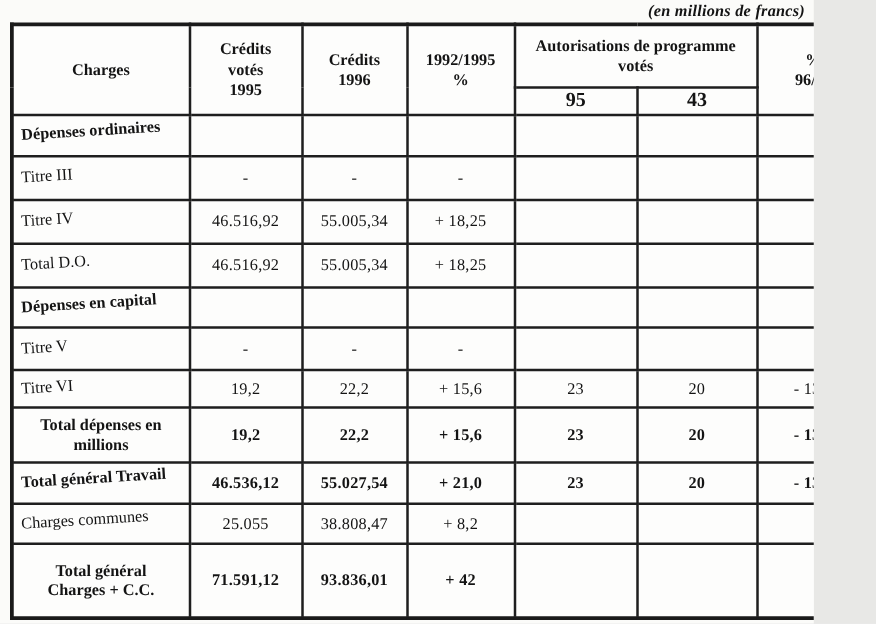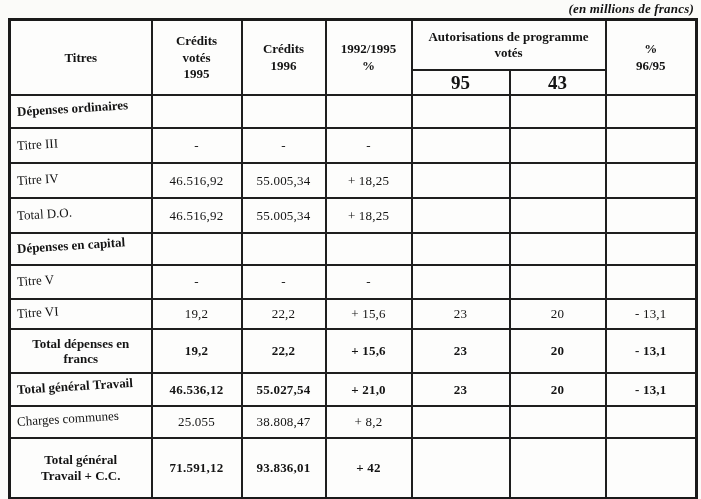--- a/index.html
+++ b/index.html
@@ -1,37 +1,37 @@
 <!DOCTYPE html>
 <html><head>
 <meta charset="utf-8">
 <style>
   html,body{margin:0;padding:0;background:#e8e8e6;}
   .page{
-    position:relative;width:701px;height:499px;background:#fbfbf9;
+    position:relative;width:651px;height:499px;background:#fbfbf9;
     font-family:"Liberation Serif","DejaVu Serif",serif;color:#141414;
     overflow:hidden;
   }
   .note{
     position:absolute;top:1px;right:7px;font-size:13px;
     font-style:italic;font-weight:bold;letter-spacing:.2px;
   }
   table.budget{
     position:absolute;left:8px;top:18px;width:687px;height:473px;
     border-collapse:collapse;table-layout:fixed;background:#fdfdfc;
     border:3px solid #1a1a1a;
   }
   th,td{
     border:2px solid #1e1e1e;vertical-align:middle;
     font-size:13px;padding:0;overflow:hidden;
   }
   thead th{
     font-weight:bold;text-align:center;white-space:pre-line;line-height:1.25;
   }
-  tr.subhead th{font-size:19px;height:20px;}
+  tr.subhead th{font-size:16px;height:20px;}
   td.val{text-align:center;letter-spacing:.2px;}
   td.label{text-align:left;padding-left:6px;white-space:pre-line;line-height:1.2;}
   .lab{display:inline-block;}
   .tilt{transform:rotate(-3.5deg);transform-origin:left center;}
   tr.section td.label{font-weight:bold;}
   tr.total td{font-weight:bold;}
   tr.center-label td.label{text-align:center;padding-left:0;font-weight:bold;}
 </style>
 </head>
 <body>
@@ -44,21 +44,21 @@
       <col style="width:142px">
         <col style="width:90px">
         <col style="width:84px">
       <col style="width:86px">
         <col style="width:98px">
         <col style="width:96px">
       <col style="width:91px">
     </colgroup>
     <thead>
       <tr style="height:50px">
-        <th rowspan="2">Titres</th>
+        <th rowspan="2">Charges</th>
         <th rowspan="2">Crédits
 votés
 1995</th>
         <th rowspan="2">Crédits
 1996</th>
         <th rowspan="2">1992/1995
 %</th>
         <th colspan="2">Autorisations de programme
 votés</th>
         <th rowspan="2">%
@@ -128,21 +128,21 @@
         <td class="label"><span class="lab tilt">Titre VI</span></td>
         <td class="val">19,2</td>
         <td class="val">22,2</td>
         <td class="val">+ 15,6</td>
         <td class="val">23</td>
         <td class="val">20</td>
         <td class="val">- 13,1</td>
       </tr>
       <tr class="total center-label" style="height:44px">
         <td class="label"><span class="lab">Total dépenses en
-francs</span></td>
+millions</span></td>
         <td class="val">19,2</td>
         <td class="val">22,2</td>
         <td class="val">+ 15,6</td>
         <td class="val">23</td>
         <td class="val">20</td>
         <td class="val">- 13,1</td>
       </tr>
       <tr class="total" style="height:33px">
         <td class="label"><span class="lab tilt">Total général Travail</span></td>
         <td class="val">46.536,12</td>
@@ -156,21 +156,21 @@
         <td class="label"><span class="lab tilt">Charges communes</span></td>
         <td class="val">25.055</td>
         <td class="val">38.808,47</td>
         <td class="val">+ 8,2</td>
         <td class="val"></td>
         <td class="val"></td>
         <td class="val"></td>
       </tr>
       <tr class="total center-label" style="height:60px">
         <td class="label"><span class="lab">Total général
-Travail + C.C.</span></td>
+Charges + C.C.</span></td>
         <td class="val">71.591,12</td>
         <td class="val">93.836,01</td>
         <td class="val">+ 42</td>
         <td class="val"></td>
         <td class="val"></td>
         <td class="val"></td>
       </tr>
     </tbody>
   </table>
 </div>

